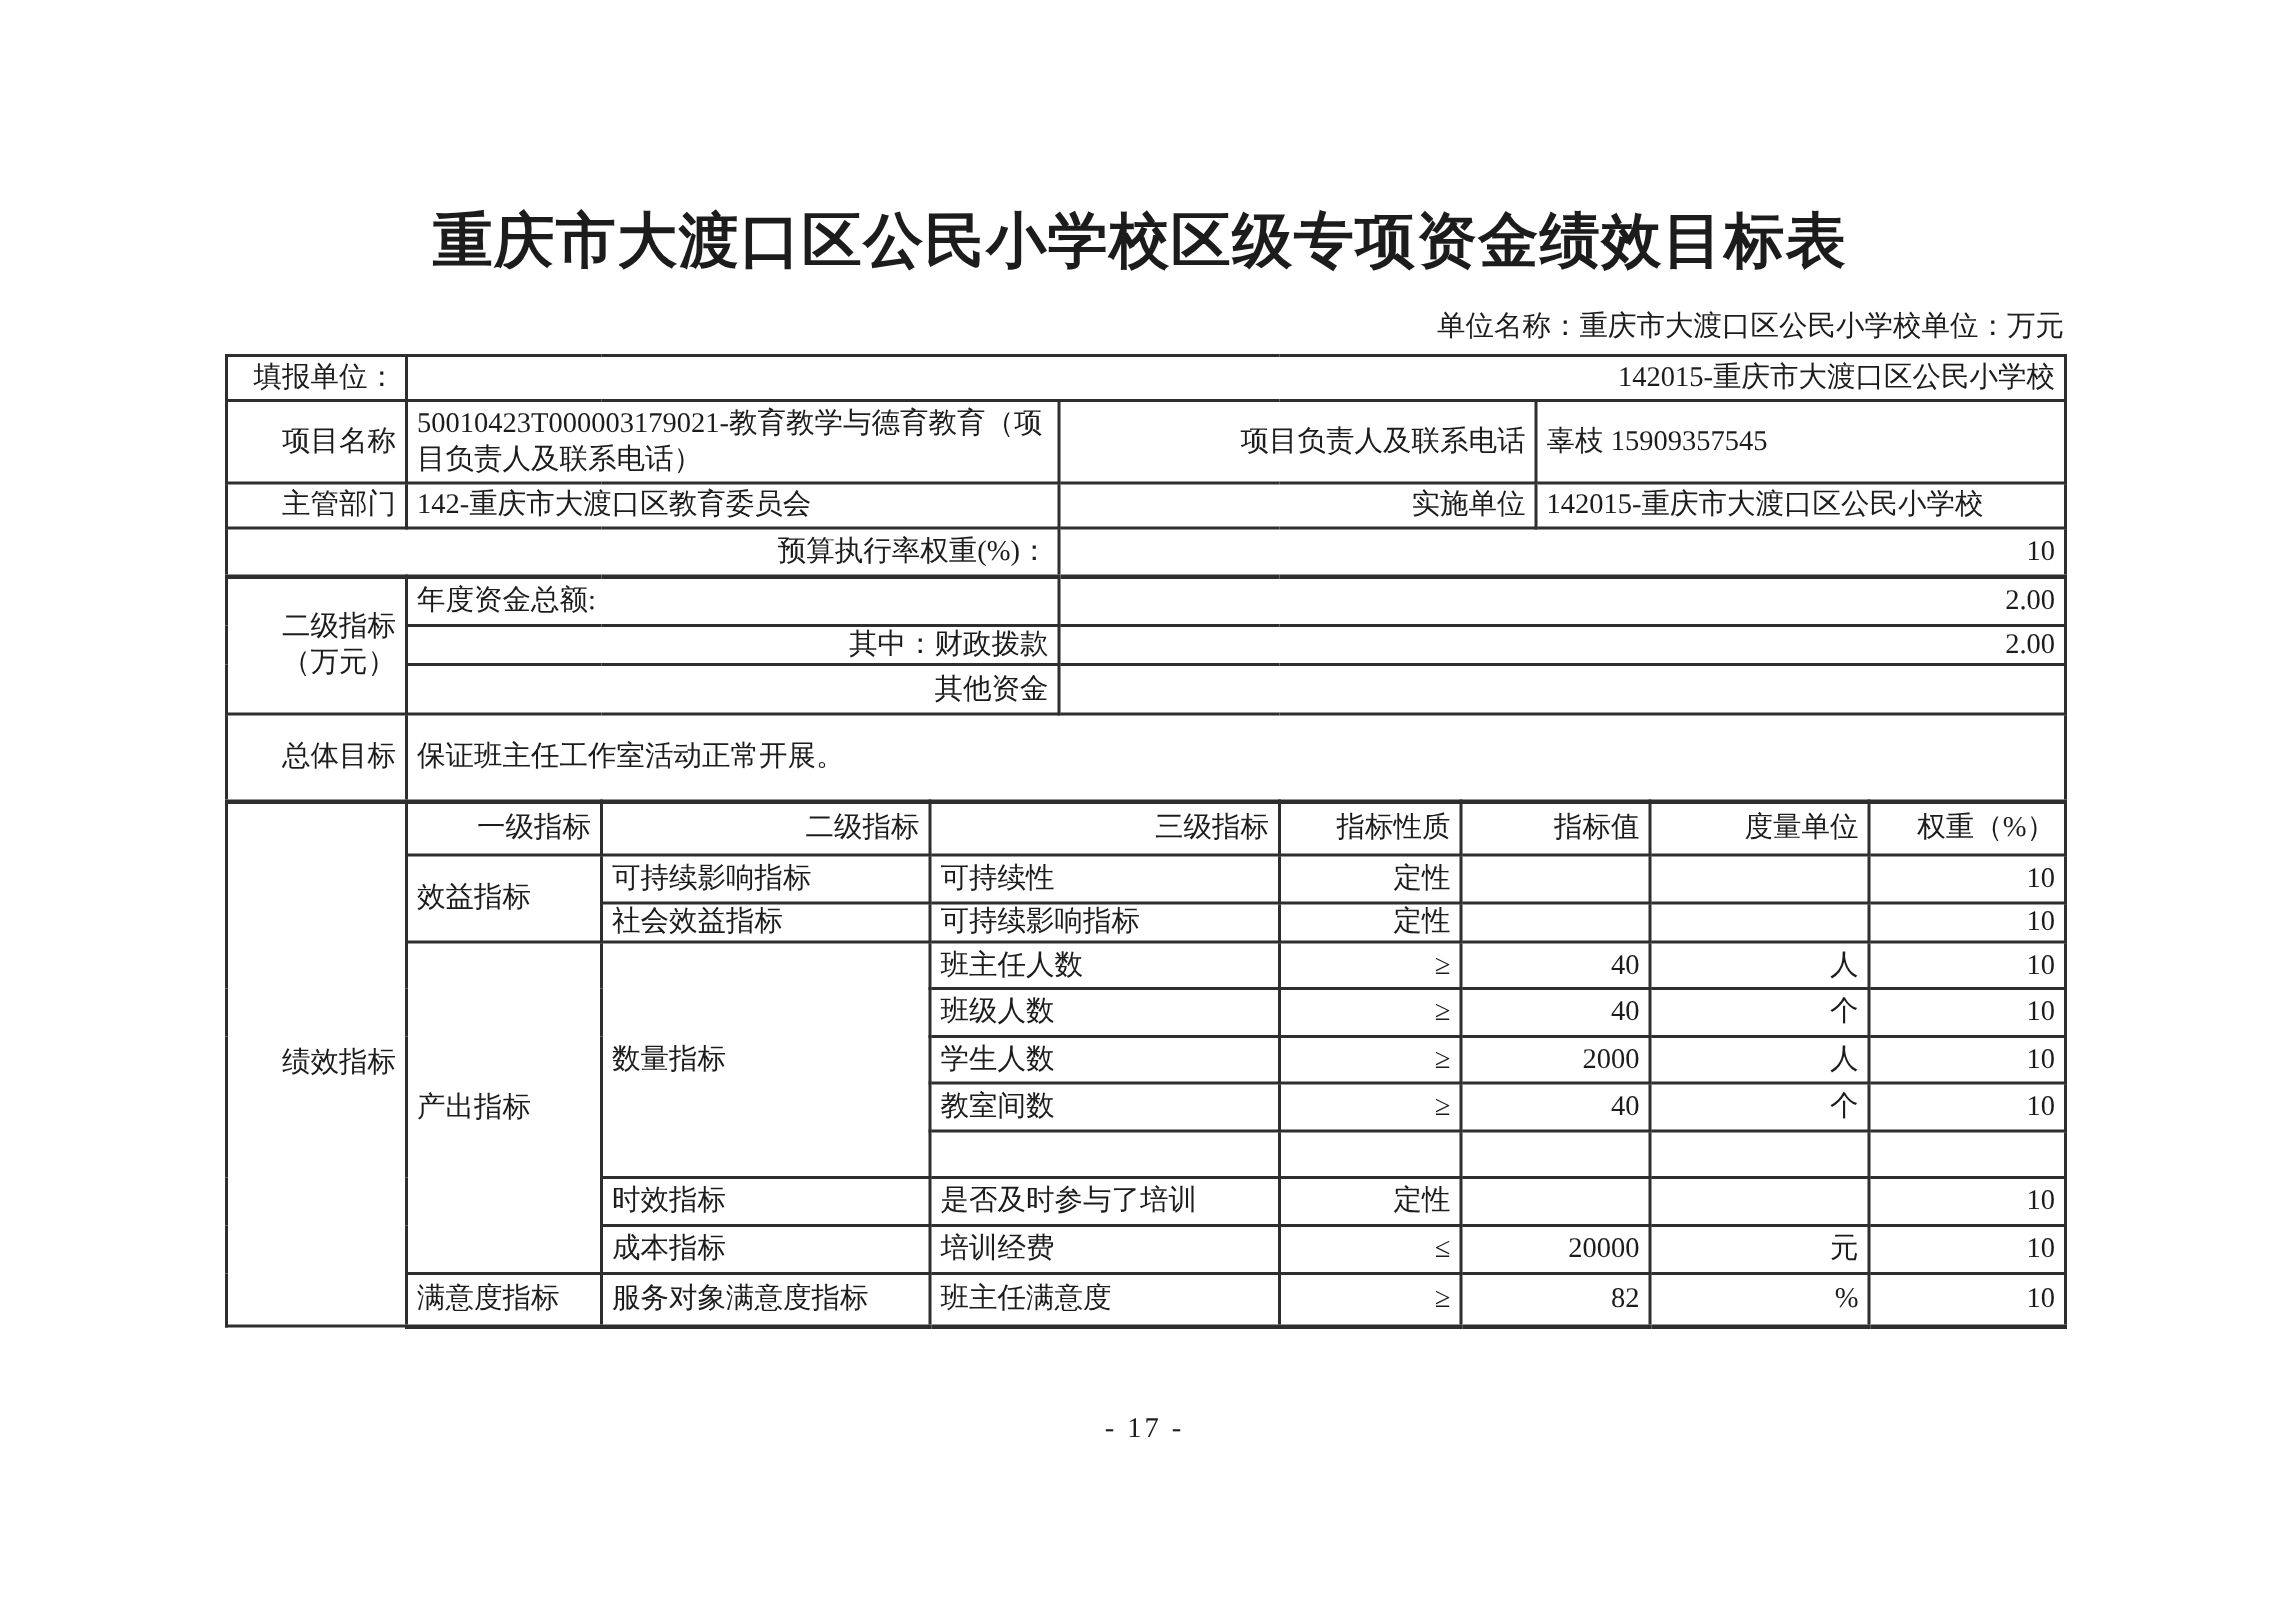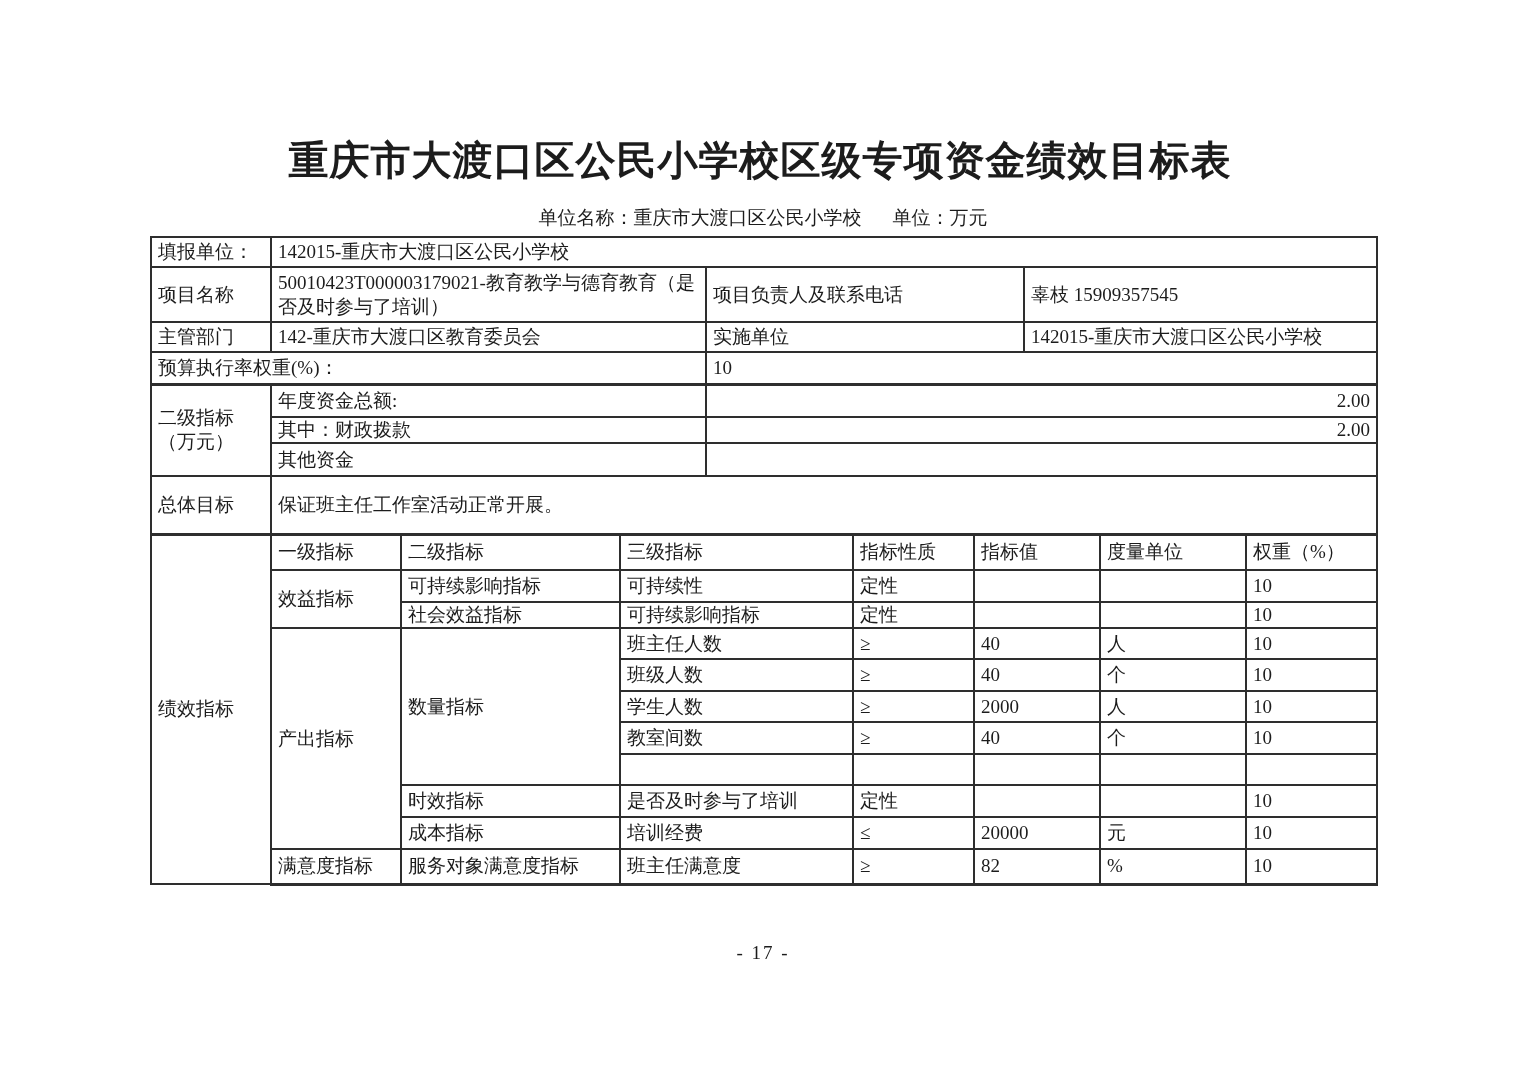--- a/index.html
+++ b/index.html
@@ -9,35 +9,35 @@
     color:#1c1c1c;
   }
   .doc-title{
     margin:142px 0 0 0;
     text-align:center;
     font-size:40px;font-weight:bold;letter-spacing:1px;
     line-height:38px;
   }
   .sheet{width:1226px;margin:0 0 0 150px;}
   .meta-line{
-    display:flex;justify-content:center;align-items:flex-end;
-    margin-top:26px;font-size:19px;line-height:24px;gap:31px;
+    display:flex;justify-content:flex-end;align-items:flex-end;
+    margin-top:26px;font-size:19px;line-height:24px;
   }
   table.main{
     border-collapse:collapse;table-layout:fixed;width:1226px;
     margin-top:6px;
   }
   table.main td{
     border:2px solid #2e2e2e;
     font-size:19px;line-height:24px;
     vertical-align:middle;
     padding:0 6px;
     overflow:hidden;
   }
-  td.c{text-align:left;}
+  td.c{text-align:right;}
   td.l{text-align:left;padding-left:11px;}
   td.r{text-align:right;padding-right:12px;border-radius:11px;}
   tr.thickb td{border-bottom-width:3px;}
   td.wrap2{line-height:26px;padding-right:8px;}
   .page-number{
     text-align:center;font-size:19px;letter-spacing:2px;
     margin-top:56px;color:#1c1c1c;
   }
 </style>
 </head>
@@ -67,21 +67,21 @@
     </colgroup>
 
     <tbody>
         <tr style="height:30px">
       <td class="c">填报单位：</td>
       <td class="c" colspan="9">142015-重庆市大渡口区公民小学校</td>
     </tr>
 
     <tr style="height:55px">
       <td class="c">项目名称</td>
-      <td class="l wrap2" colspan="3">50010423T000003179021-教育教学与德育教育（是否及时参与了培训）</td>
+      <td class="l wrap2" colspan="3">50010423T000003179021-教育教学与德育教育（项目负责人及联系电话）</td>
       <td class="c" colspan="3">项目负责人及联系电话</td>
       <td class="l" colspan="3">辜枝 15909357545</td>
     </tr>
 
     <tr style="height:30px">
       <td class="c">主管部门</td>
       <td class="l" colspan="3">142-重庆市大渡口区教育委员会</td>
       <td class="c" colspan="3">实施单位</td>
       <td class="l" colspan="3">142015-重庆市大渡口区公民小学校</td>
     </tr>

